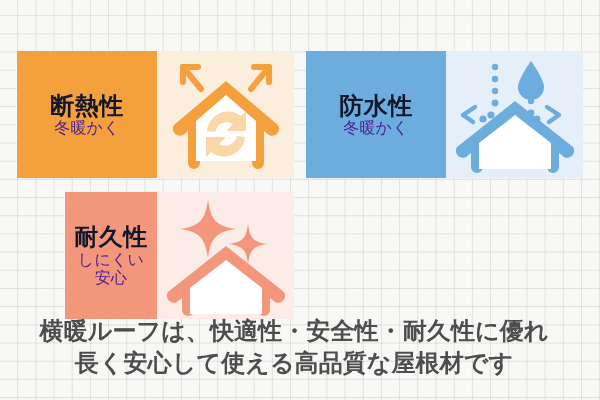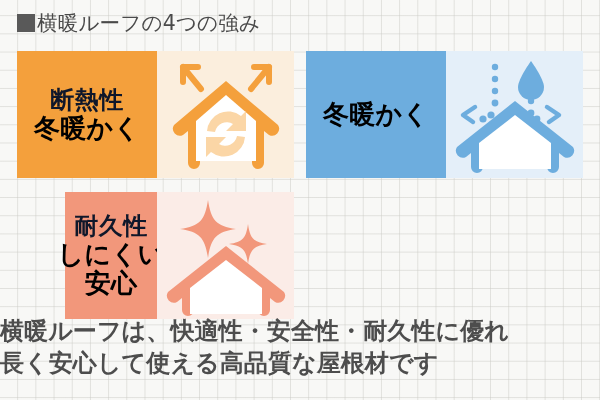--- a/index.html
+++ b/index.html
@@ -77,63 +77,59 @@
   }
   .card-heading {
     color: #0f172a;
     font-weight: 700;
     font-size: 24px;
     line-height: 1.12;
     letter-spacing: 0.5px;
     white-space: nowrap;
   }
   .card-sub {
-    color: #000000;
-    font-weight: 700;
-    font-size: 26px;
+    color: #4c1d95;
+    font-weight: 400;
+    font-size: 16px;
     line-height: 1.13;
     letter-spacing: 0.2px;
     white-space: nowrap;
   }
   .card-art {
     position: relative;
     display: flex;
     align-items: center;
     justify-content: center;
   }
   .card-art svg {
     display: block;
   }
 
   
   #footer-copy {
     position: absolute;
     left: 0;
     right: 12px;
     top: 316px;
-    text-align: left;
+    text-align: center;
   }
   .footer-line {
     color: #4d4d4d;
     font-weight: 700;
     font-size: 24px;
     line-height: 1.33;
     letter-spacing: 0.1px;
     white-space: nowrap;
   }
 </style>
 </head>
 <body>
 
 <div id="page">
 
-  <div id="title-row">
-    <span id="title-bullet"></span>
-    <span id="title-text">横暖ルーフの4つの強み</span>
-  </div>
 
   <div id="cards">
 
     <div class="card">
       <div class="card-label" style="background:#f4a03c;">
         <div class="card-heading">断熱性</div>
         <div class="card-sub">冬暖かく</div>
       </div>
       <div class="card-art" style="background:#fbeedd;">
         <svg width="132" height="120" viewBox="0 0 132 120" aria-hidden="true">
@@ -152,20 +148,21 @@
           <g fill="#fbd6a6">
             <path d="M47 76 a21 21 0 0 1 34 -15 L86 56 L86 76 L66 76 L73 69 a12 12 0 0 0 -18 8 Z"></path>
             <path d="M85 82 a21 21 0 0 1 -34 15 L46 102 L46 82 L66 82 L59 89 a12 12 0 0 0 18 -8 Z"></path>
           </g>
         </svg>
       </div>
     </div>
 
     <div class="card">
       <div class="card-label" style="background:#6dadde;">
+        <div class="card-heading">防水性</div>
         <div class="card-sub">冬暖かく</div>
       </div>
       <div class="card-art" style="background:#e4eff9;">
         <svg width="132" height="120" viewBox="0 0 132 120" aria-hidden="true">
 
           <path d="M82 6 C82 6 69 24 69 32 a13 13 0 0 0 26 0 C95 24 82 6 82 6 Z" fill="#6dadde"></path>
 
           <g fill="#6dadde">
             <circle cx="46" cy="12" r="3.2"></circle>
             <circle cx="46" cy="24" r="3.2"></circle>

